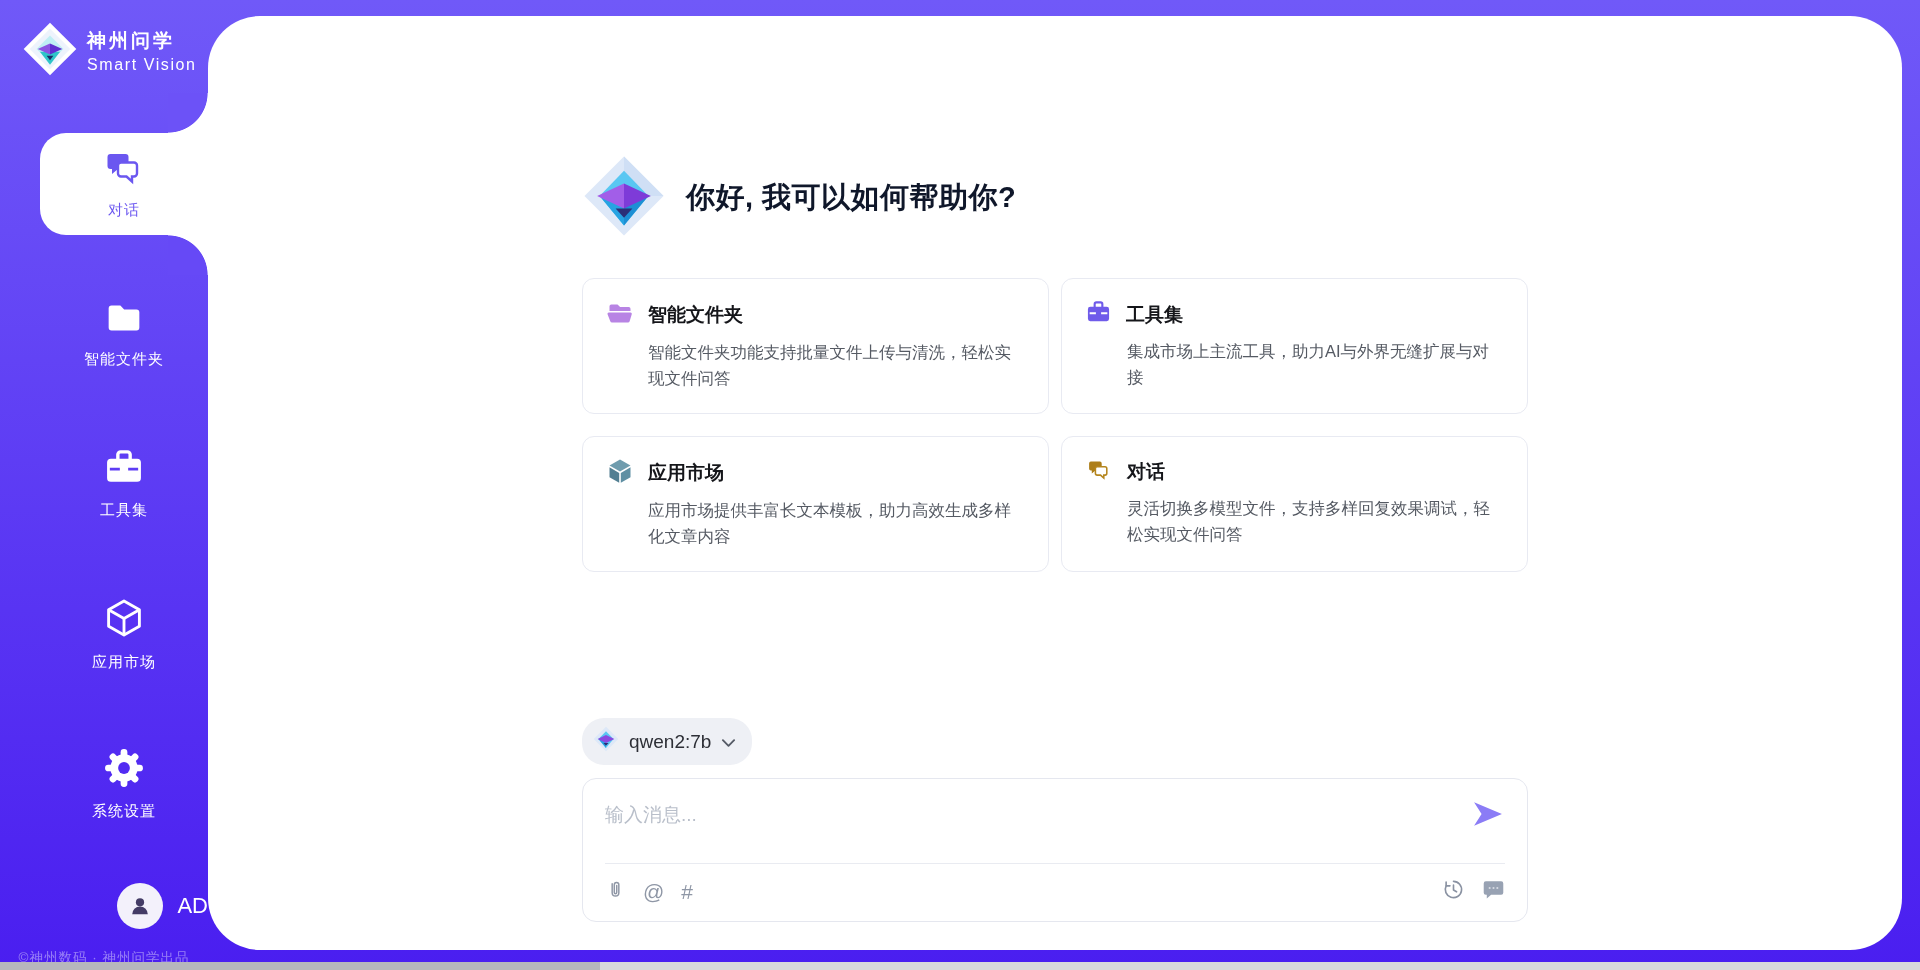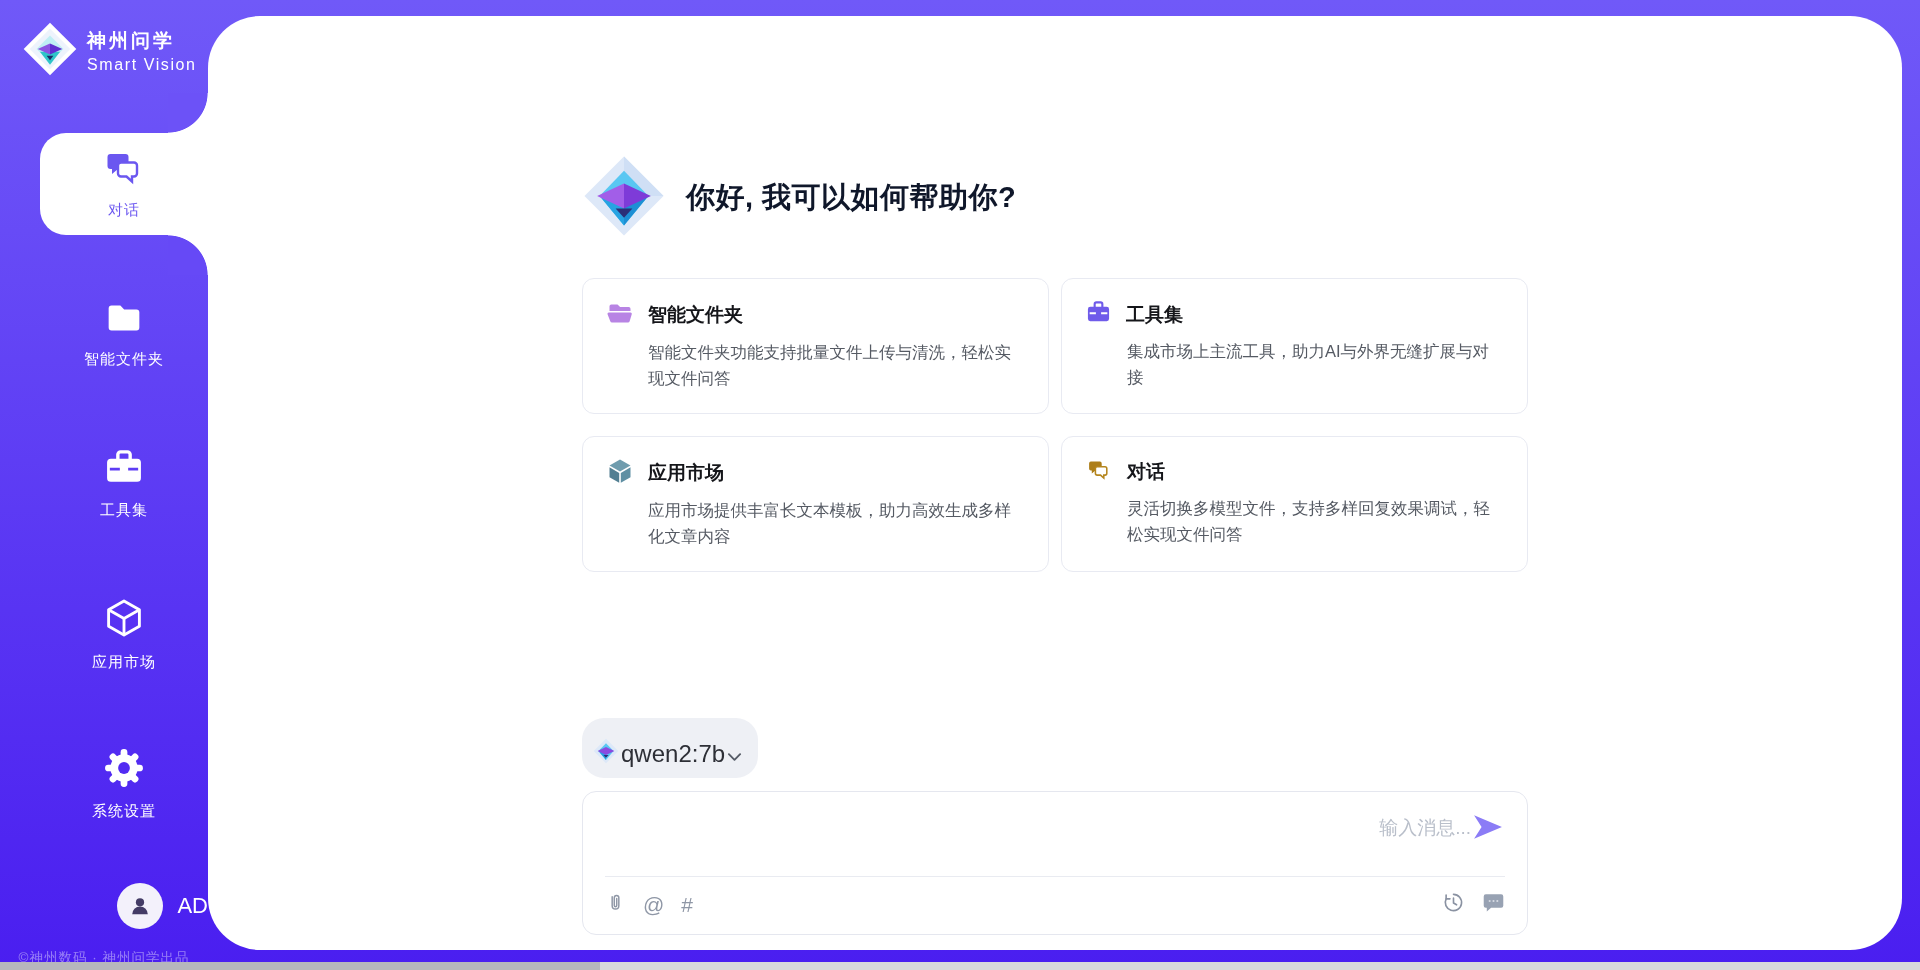--- a/index.html
+++ b/index.html
@@ -57,28 +57,28 @@
   .cards { margin-top:36px; display:grid; grid-template-columns:1fr 1fr;
     column-gap:12px; row-gap:22px; }
   .card { border:1px solid #e8eaf2; border-radius:12px; padding:21px 24px 22px;
     background:#fff; cursor:pointer; }
   .card-head { display:flex; align-items:center; gap:15px; }
   .card-title { font-size:19px; font-weight:700; color:#15161a; }
   .card-desc { margin:10px 0 0 41px; font-size:16.5px; color:#555a63; line-height:1.55; }
 
   
   .composer { margin-top:146px; }
-  .model-pill { display:inline-flex; align-items:center; gap:2px;
-    background:#eef0f5; border-radius:22px; padding:20px 16px 8px 11px;
-    font-size:24px; color:#2d2f36; cursor:pointer; border:none; }
+  .model-pill { display:inline-flex; align-items:center; gap:10px;
+    background:#eef0f5; border-radius:22px; padding:8px 16px 8px 11px;
+    font-size:19px; color:#2d2f36; cursor:pointer; border:none; }
   .input-box { margin-top:13px; border:1.5px solid #e5e7ef; border-radius:14px;
     padding:14px 22px 14px; background:#fff; }
   .input-row { display:flex; align-items:center; height:44px; }
   .input-row input { flex:1; border:none; outline:none; font-size:19px; color:#333;
-    font-family:inherit; background:transparent;text-align:right; }
+    font-family:inherit; background:transparent; }
   .input-row input::placeholder { color:#b9bfca; }
   .send-btn { background:none; border:none; cursor:pointer; display:flex; padding:2px; }
   .divider { height:1px; background:#e9ebf1; margin-top:26px; }
   .tools-row { display:flex; justify-content:space-between; align-items:center;
     margin-top:13px; height:30px; }
   .tools-left, .tools-right { display:flex; align-items:center; gap:17px; }
   .tool-btn { background:none; border:none; cursor:pointer; display:flex;
     align-items:center; color:#8f97a6; font-size:21px; font-family:inherit; }
 
   

